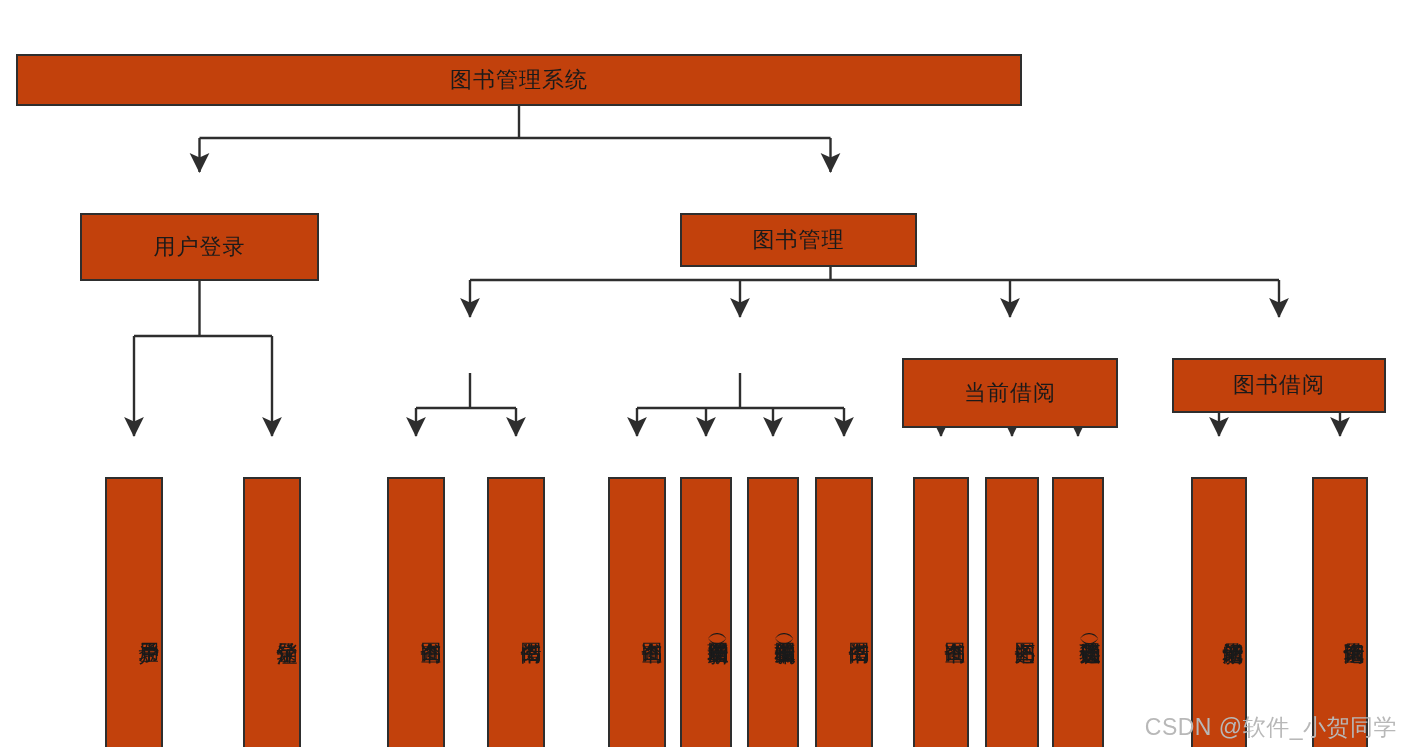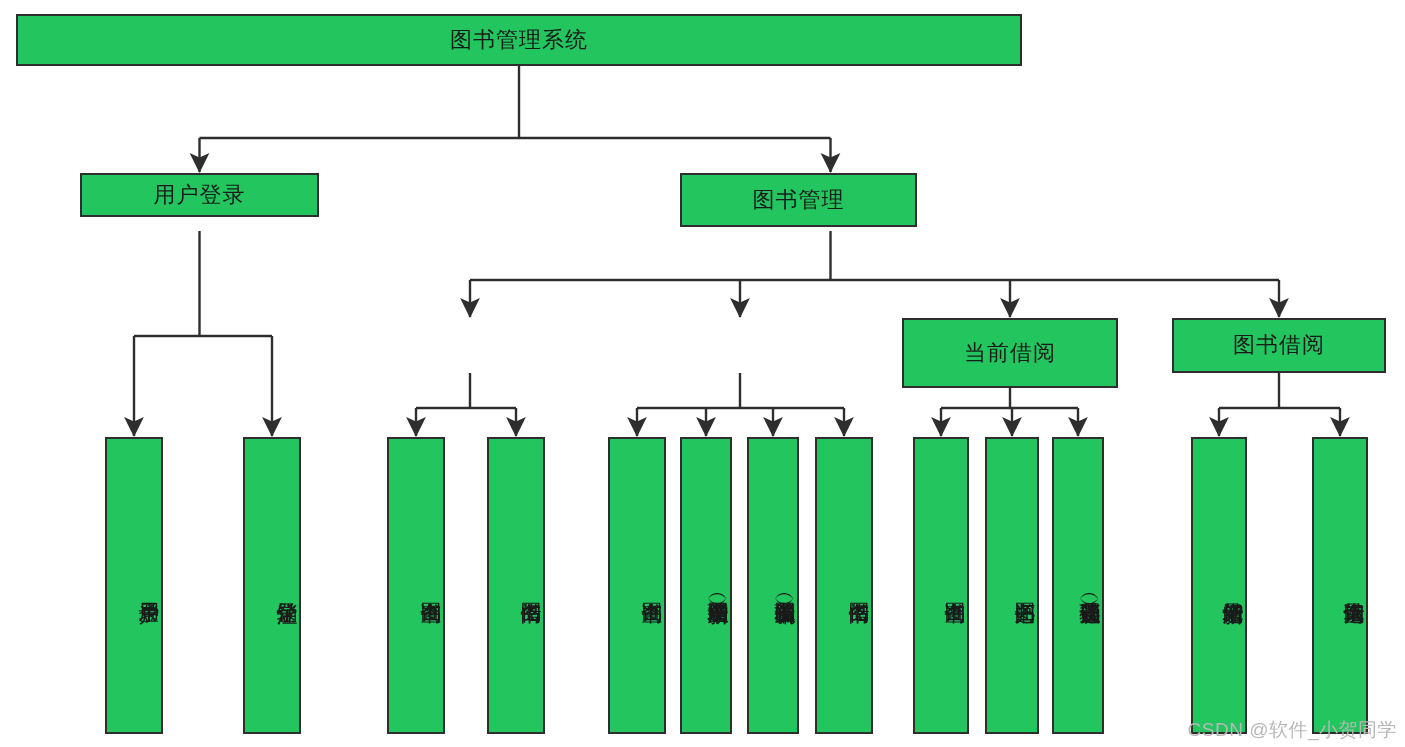--- a/index.html
+++ b/index.html
@@ -22,27 +22,28 @@
     position: absolute;
     left: 0;
     top: 0;
     width: 1405px;
     height: 747px;
     pointer-events: none;
   }
   .node {
     position: absolute;
     box-sizing: border-box;
-    background: #22c55e;
+    background: #c2410c;
     border: 2px solid #2e2e2e;
     display: flex;
     align-items: center;
     justify-content: center;
     color: #1a1a1a;
     z-index: 2;
+    margin-top: 40px;
   }
   .node.horiz {
     font-size: 22px;
     letter-spacing: 1px;
     line-height: 1.1;
   }
   .node.vert {
     font-size: 21px;
     line-height: 1.18;
     letter-spacing: 0px;
@@ -54,21 +55,21 @@
   }
   .node.vert > span {
     writing-mode: vertical-rl;
     text-orientation: upright;
     white-space: nowrap;
   }
   .watermark {
     position: absolute;
     right: 8px;
     bottom: 4px;
-    font-size: 19px;
+    font-size: 23px;
     color: #b8b8b8;
     white-space: nowrap;
     z-index: 5;
     letter-spacing: 0.5px;
   }
 </style>
 </head>
 <body>
 
 <div id="canvas">
@@ -113,21 +114,21 @@
         <path d="M 1219 408 L 1340 408"></path>
         <path d="M 1219 408 L 1219 436" marker-end="url(#arrow)"></path>
         <path d="M 1340 408 L 1340 436" marker-end="url(#arrow)"></path>
       </g>
   </svg>
 
   <div class="node horiz" style="left: 16px; top: 14px; width: 1006px; height: 52px;">
     <span>图书管理系统</span>
   </div>
 
-  <div class="node horiz" style="left: 80px; top: 173px; width: 239px; height: 44px;">
+  <div class="node horiz" style="left: 80px; top: 173px; width: 239px; height: 68px;">
     <span>用户登录</span>
   </div>
   <div class="node horiz" style="left: 680px; top: 173px; width: 237px; height: 54px;">
     <span>图书管理</span>
   </div>
 
   <div class="node horiz" style="left: 902px; top: 318px; width: 216px; height: 70px;">
     <span>当前借阅</span>
   </div>
   <div class="node horiz" style="left: 1172px; top: 318px; width: 214px; height: 55px;">

